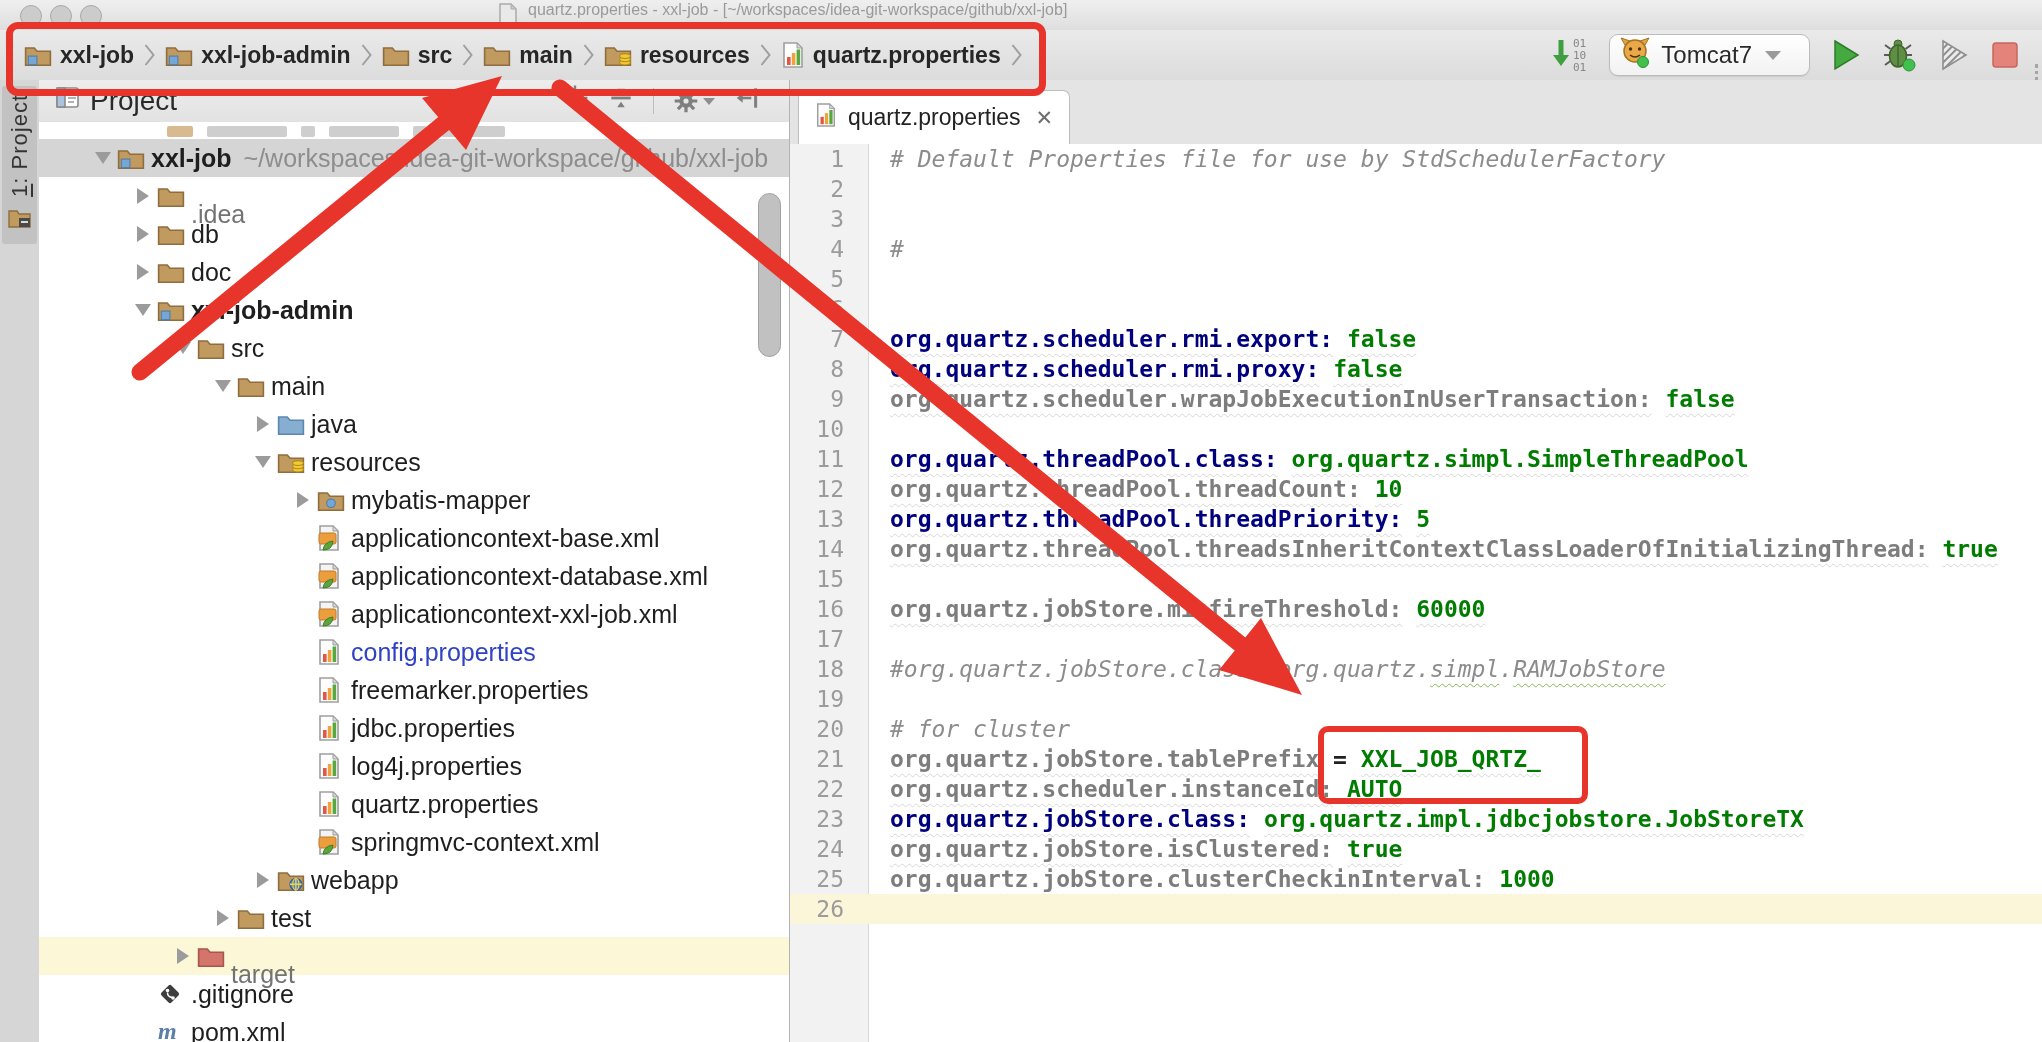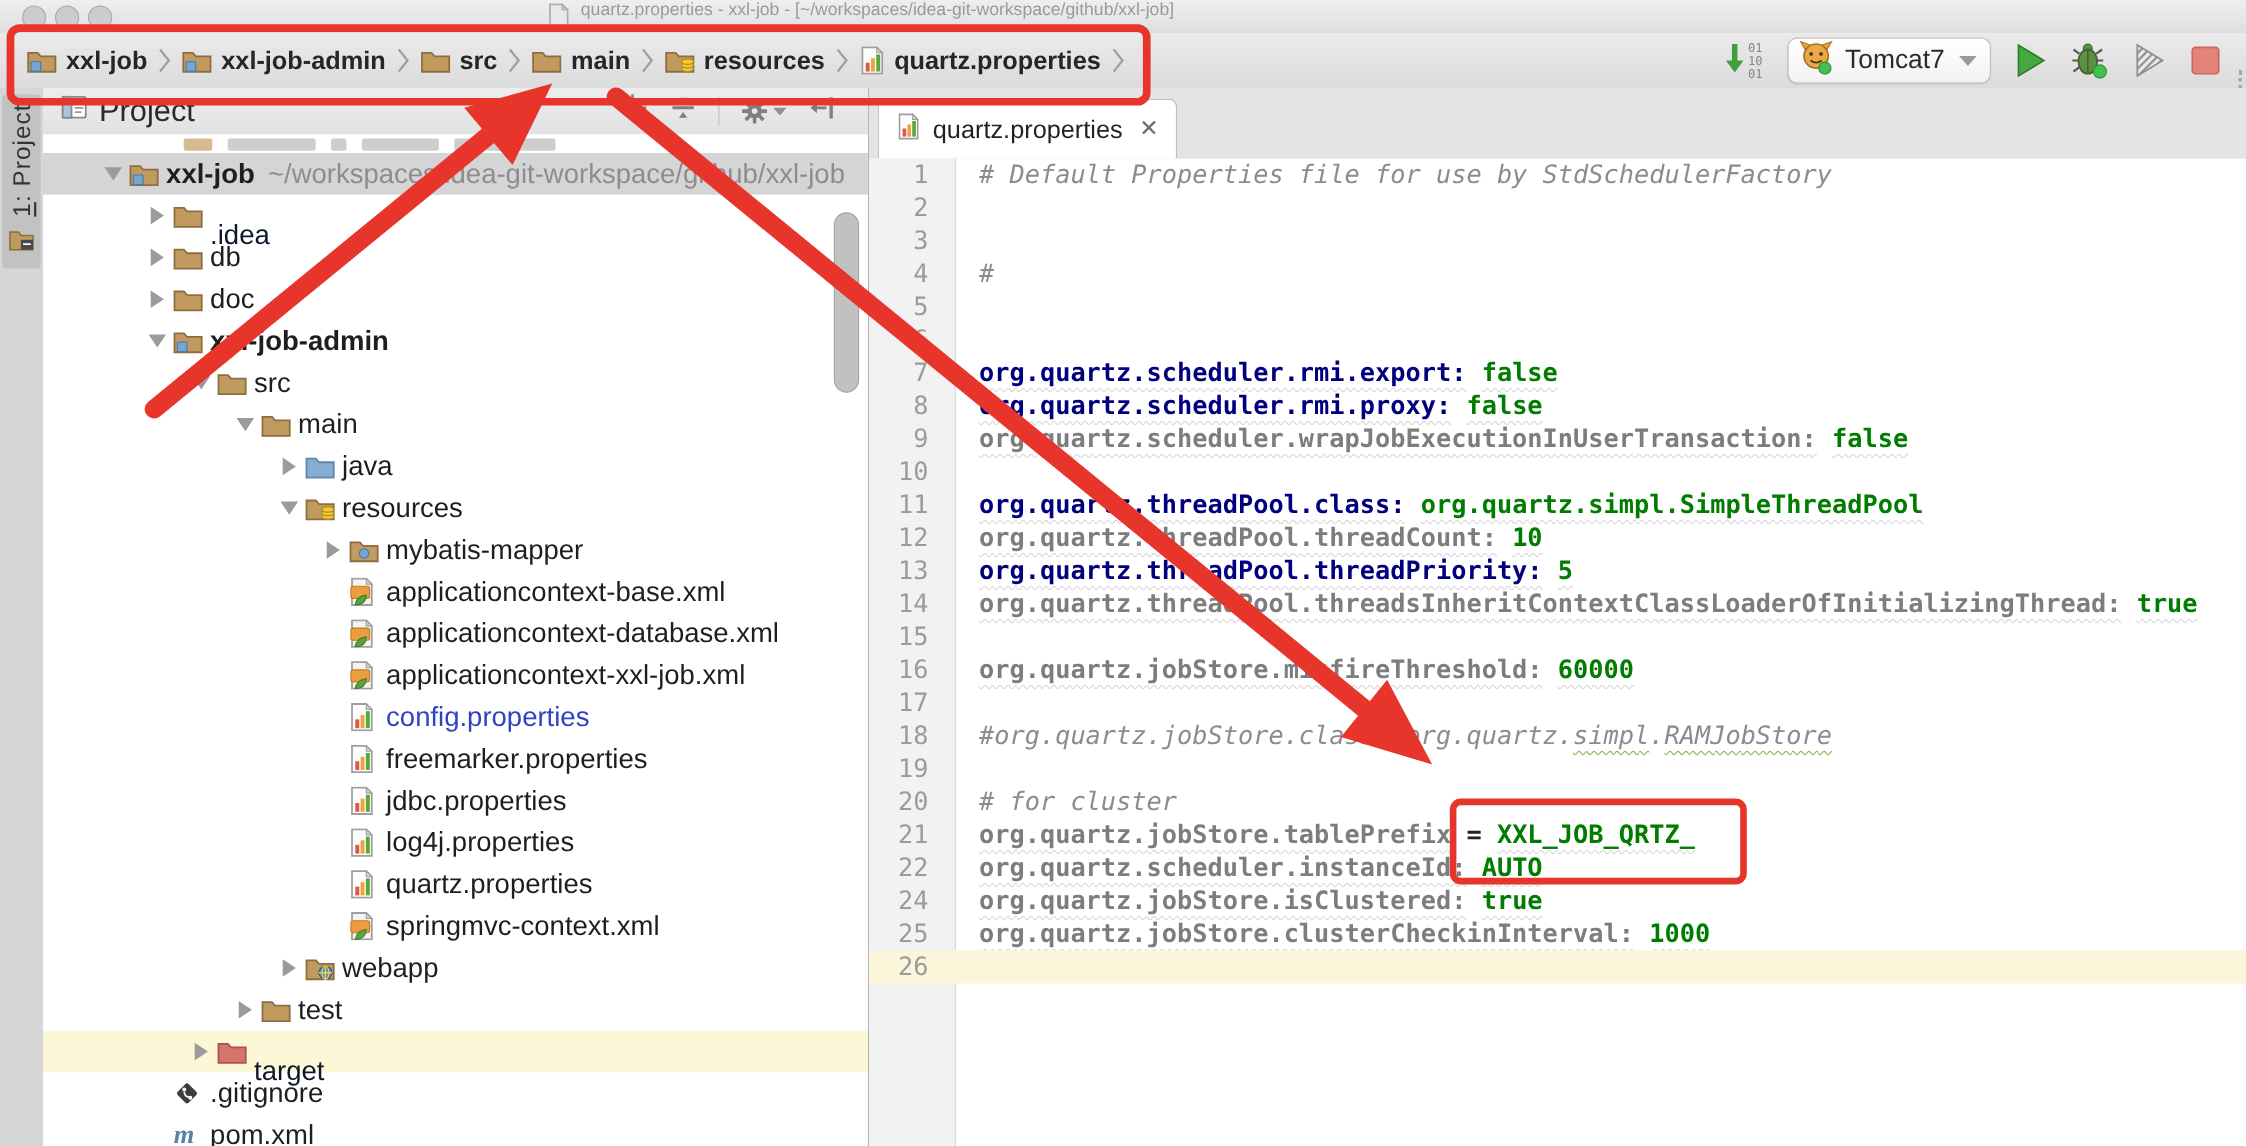--- a/index.html
+++ b/index.html
@@ -14,21 +14,21 @@
   .title-text{position:absolute;left:528px;top:1px;font-size:16px;color:#9a9a9a;white-space:nowrap;}
   
   .toolbar-row{position:absolute;top:30px;left:0;right:0;height:50px;
                background:linear-gradient(#eaeaea,#dcdcdc);border-bottom:1px solid #bdbdbd;}
   .breadcrumbs{position:absolute;left:24px;top:0;height:50px;display:flex;align-items:center;gap:9px;}
   .crumb{display:flex;align-items:center;gap:8px;font-size:23px;font-weight:700;color:#262626;cursor:default;}
   .csep{display:flex;align-items:center;}
   .run-controls{position:absolute;right:22px;top:0;height:50px;display:flex;align-items:center;gap:20px;}
   .rc-btn{display:flex;align-items:center;}
   .tomcat-btn{display:flex;align-items:center;gap:9px;background:linear-gradient(#ffffff,#f2f2f2);
-              border:1px solid #bcbcbc;border-radius:9px;height:40px;padding:0 12px 0 8px;
+              border:1px solid #bcbcbc;border-radius:9px;height:40px;padding:0 28px 0 8px;
               font-size:24px;color:#2a2a2a;box-shadow:0 1px 1px rgba(0,0,0,.08);}
   .dd-caret{width:0;height:0;border-left:8px solid transparent;border-right:8px solid transparent;
             border-top:9px solid #9a9a9a;margin-left:4px;}
   .dots-handle{position:absolute;right:4px;top:34px;height:42px;border-left:3px dotted #a5a5a5;}
   
   .bodyarea{position:absolute;top:80px;left:0;right:0;bottom:0;}
   .tool-strip{position:absolute;left:0;top:0;bottom:0;width:39px;background:#d6d6d6;border-right:1px solid #b3b3b3;}
   .strip-tab{position:absolute;left:2px;top:6px;width:35px;height:158px;background:#c2c2c2;border-radius:3px;
              display:flex;flex-direction:column;align-items:center;padding-top:8px;box-sizing:border-box;}
   .vtext{writing-mode:vertical-rl;transform:rotate(180deg);font-size:22px;color:#333;letter-spacing:1px;}
@@ -53,21 +53,21 @@
   .trow{height:38px;display:flex;align-items:center;font-size:25px;color:#1e1e1e;white-space:nowrap;
         box-sizing:border-box;cursor:default;}
   .trow.selected{background:#d5d5d5;}
   .trow.excluded-row{background:#fbf7d7;}
   .arr{width:28px;flex:0 0 28px;display:flex;justify-content:center;align-items:center;}
   .tri-c{width:0;height:0;border-left:12px solid #9b9b9b;border-top:8px solid transparent;border-bottom:8px solid transparent;}
   .tri-o{width:0;height:0;border-top:12px solid #9b9b9b;border-left:8px solid transparent;border-right:8px solid transparent;}
   .ticon{width:32px;flex:0 0 32px;display:flex;align-items:center;}
   .tlabel{margin-left:2px;}
   .trow.b .tlabel{font-weight:700;}
-  .trow.dim .tlabel{color:#0f172a;margin-top:36px;}
+  .trow.dim .tlabel{color:#737373;margin-top:36px;}
   .trow.blue .tlabel{color:#2f43c4;}
   .tsuffix{color:#8d8d8d;margin-left:12px;}
   .scroll-thumb{position:absolute;right:8px;top:113px;width:21px;height:162px;background:#c1c1c1;
                 border:1px solid #a2a2a2;border-radius:12px;}
   
   .editor{position:absolute;left:790px;right:0;top:0;bottom:0;}
   .tab-strip{position:absolute;left:0;right:0;top:0;height:64px;background:#e4e4e4;border-bottom:1px solid #bcbcbc;}
   .etab{position:absolute;left:8px;top:10px;height:54px;box-sizing:border-box;background:#fff;
         border:1px solid #bcbcbc;border-bottom:none;border-radius:7px 7px 0 0;display:flex;align-items:center;
         gap:11px;padding:0 16px;font-size:23px;color:#222;}
@@ -650,20 +650,21 @@
           <div class="cline"><span class="ln">13</span><span class="ct"><span class="kn">org.quartz.threadPool.threadPriority:</span><span class="pl"> </span><span class="val">5</span></span></div>
           <div class="cline"><span class="ln">14</span><span class="ct"><span class="kg">org.quartz.threadPool.threadsInheritContextClassLoaderOfInitializingThread:</span><span class="pl"> </span><span class="val">true</span></span></div>
           <div class="cline"><span class="ln">15</span><span class="ct"></span></div>
           <div class="cline"><span class="ln">16</span><span class="ct"><span class="kg">org.quartz.jobStore.misfireThreshold:</span><span class="pl"> </span><span class="val">60000</span></span></div>
           <div class="cline"><span class="ln">17</span><span class="ct"></span></div>
           <div class="cline"><span class="ln">18</span><span class="ct"><span class="com">#org.quartz.jobStore.class: org.quartz.</span><span class="comg">simpl</span><span class="com">.</span><span class="comg">RAMJobStore</span></span></div>
           <div class="cline"><span class="ln">19</span><span class="ct"></span></div>
           <div class="cline"><span class="ln">20</span><span class="ct"><span class="com"># for cluster</span></span></div>
           <div class="cline"><span class="ln">21</span><span class="ct"><span class="kg">org.quartz.jobStore.tablePrefix</span><span class="eq"> = </span><span class="val">XXL_JOB_QRTZ_</span></span></div>
           <div class="cline"><span class="ln">22</span><span class="ct"><span class="kg">org.quartz.scheduler.instanceId:</span><span class="pl"> </span><span class="val">AUTO</span></span></div>
+          <div class="cline"><span class="ln">23</span><span class="ct"><span class="kn">org.quartz.jobStore.class:</span><span class="pl"> </span><span class="val">org.quartz.impl.jdbcjobstore.JobStoreTX</span></span></div>
           <div class="cline"><span class="ln">24</span><span class="ct"><span class="kg">org.quartz.jobStore.isClustered:</span><span class="pl"> </span><span class="val">true</span></span></div>
           <div class="cline"><span class="ln">25</span><span class="ct"><span class="kg">org.quartz.jobStore.clusterCheckinInterval:</span><span class="pl"> </span><span class="val">1000</span></span></div>
           <div class="cline caret-line"><span class="ln">26</span><span class="ct"></span></div>
         </div>
     </div>
   </div>
 </div>
 
 <div class="ann-box ann-box1"></div>
 <div class="ann-box ann-box2"></div>

